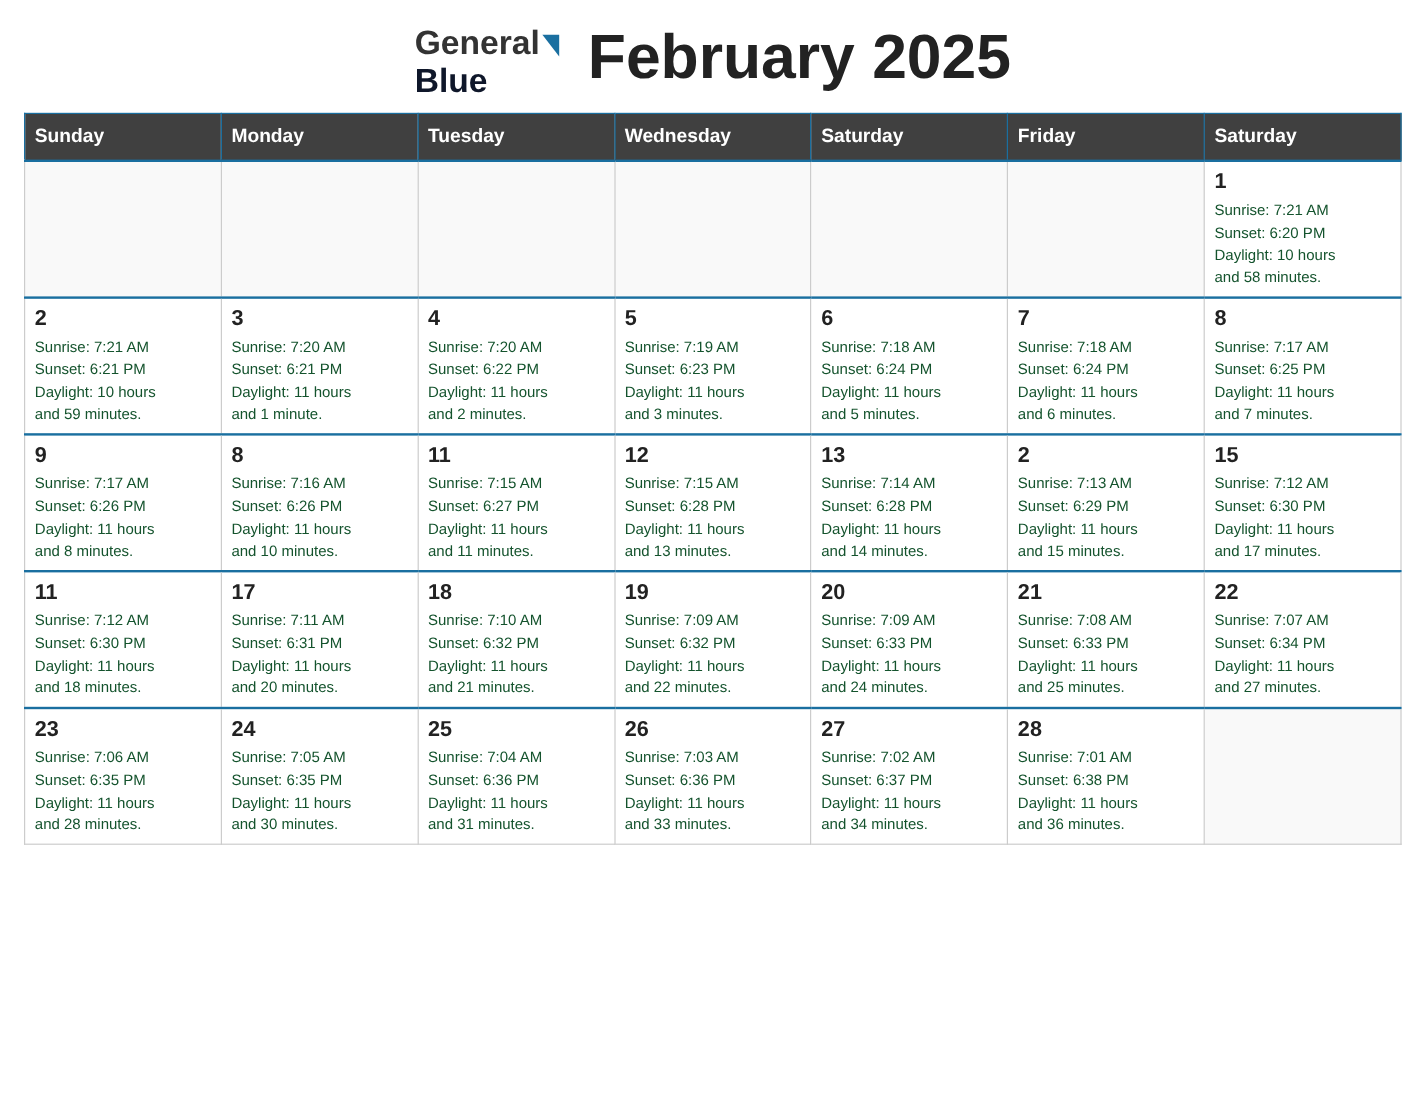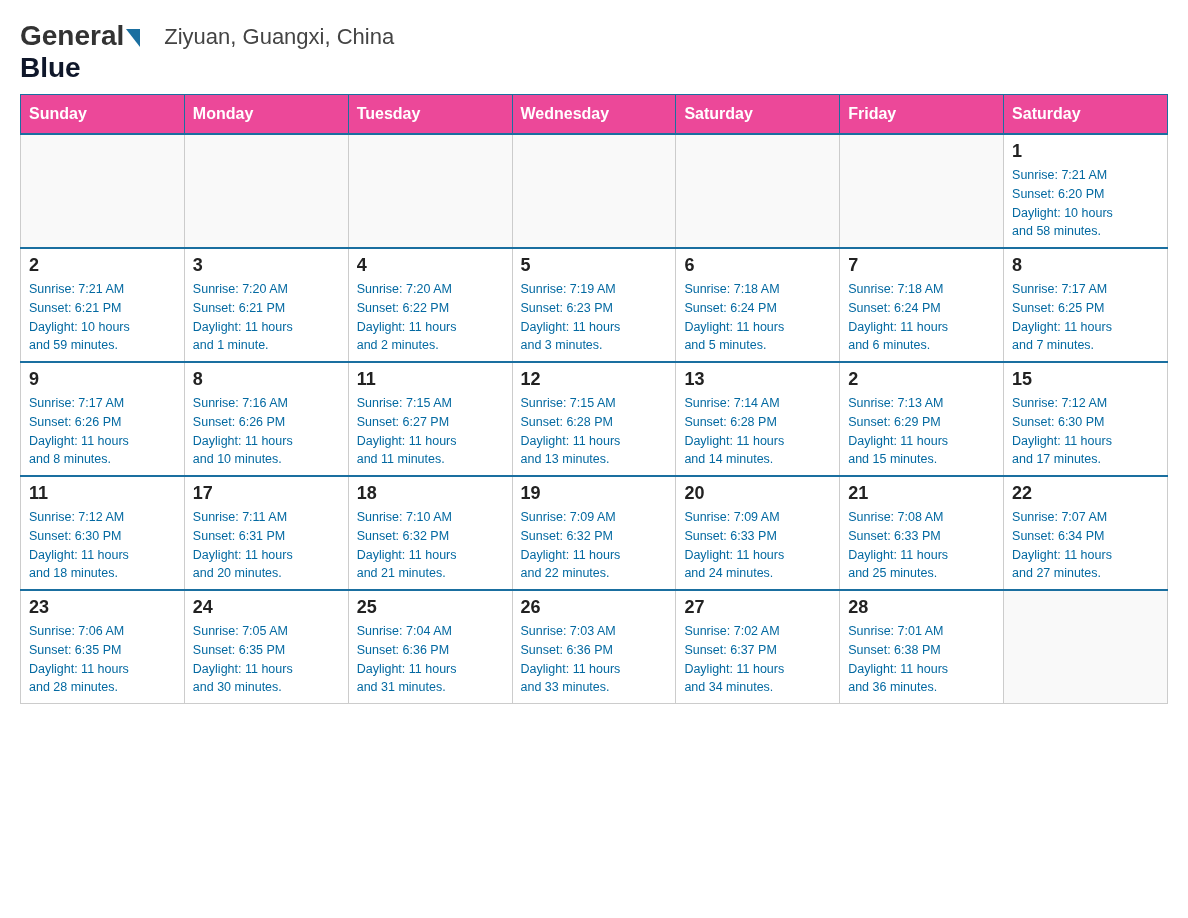--- a/index.html
+++ b/index.html
@@ -5,21 +5,21 @@
     * { box-sizing: border-box; margin: 0; padding: 0; }
     body {
       font-family: Arial, sans-serif;
       background: #fff;
       padding: 20px;
       width: 1188px;
       min-height: 918px;
     }
     .header {
       display: flex;
-      justify-content: flex-start;
+      justify-content: center;
       align-items: flex-start;
       margin-bottom: 10px;
       gap: 24px;
     }
     .logo {
       display: flex;
       flex-direction: column;
       align-items: flex-start;
     }
     .logo-top {
@@ -57,21 +57,21 @@
       font-size: 22px;
       color: #444;
       margin-top: 4px;
     }
     .calendar-table {
       width: 100%;
       border-collapse: collapse;
       table-layout: fixed;
     }
     .calendar-table th {
-      background-color: #ec4899;
+      background-color: #404040;
       color: #fff;
       font-size: 16px;
       font-weight: bold;
       padding: 10px 8px;
       text-align: left;
       border: 1px solid #1a6fa0;
     }
     .calendar-table td {
       border: 1px solid #ccc;
       vertical-align: top;
@@ -81,21 +81,21 @@
       height: 110px;
     }
     .day-number {
       font-size: 18px;
       font-weight: bold;
       color: #222;
       margin-bottom: 4px;
     }
     .day-info {
       font-size: 12.5px;
-      color: #0369a1;
+      color: #14532d;
       line-height: 1.5;
     }
     .empty-cell {
       background: #f9f9f9;
     }
     .week-row td {
       border-top: 2px solid #1a6fa0;
     }
   </style>
 </head>
@@ -103,21 +103,21 @@
 
 <div class="header">
   <div class="logo">
     <div class="logo-top">
       <span class="logo-general">General</span>
       <div class="logo-arrow"></div>
     </div>
     <span class="logo-blue">Blue</span>
   </div>
   <div class="title-block">
-    <div class="calendar-subtitle">Ziyuan, Guangxi, China</div>
+    <div class="calendar-title">February 2025</div>
   </div>
 </div>
 
 <table class="calendar-table">
   <thead>
     <tr>
     <th>Sunday</th>
         <th>Monday</th>
         <th>Tuesday</th>
         <th>Wednesday</th>

